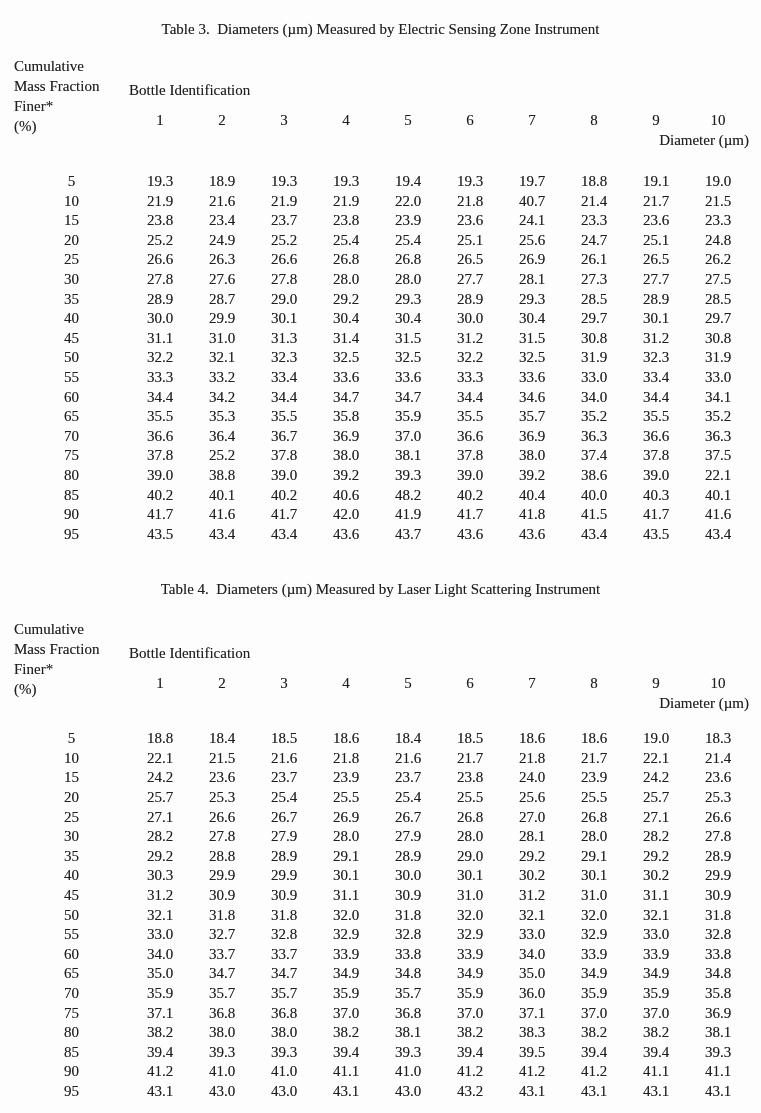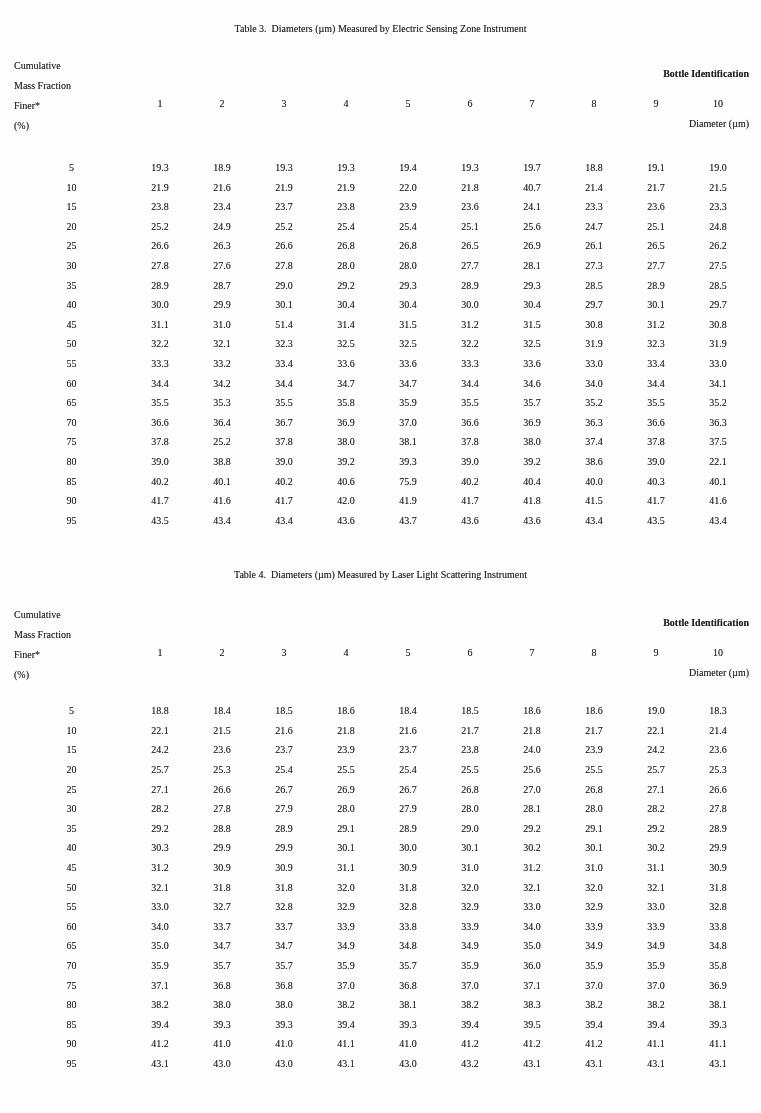--- a/index.html
+++ b/index.html
@@ -7,21 +7,21 @@
     padding: 0;
     background: #fdfdfd;
   }
   .page {
     position: relative;
     width: 761px;
     height: 1113px;
     background: #fdfdfd;
     color: #1f1f1f;
     font-family: "Liberation Serif", "DejaVu Serif", serif;
-    font-size: 10px;
+    font-size: 15px;
     overflow: hidden;
     text-shadow: 0 0 0.6px rgba(40,40,40,0.5);
   }
   .table-title {
     text-align: center;
     white-space: pre;
     line-height: 18px;
   }
   .t3 .table-title { margin-top: 20px; }
   .t4 .table-title { margin-top: 36px; text-align: center; }
@@ -31,24 +31,23 @@
     grid-template-columns: 115px 620px;
     margin-left: 14px;
   }
   .t3 .thead { margin-top: 18px; }
   .t4 .thead { margin-top: 21px; }
 
   .stub {
     line-height: 20px;
   }
   .cols-head .group {
-    text-align: right;
+    text-align: left;
     line-height: 20px;
-    margin-top: 8px;
-    font-weight: bold;
+    margin-top: 24px;
   }
   .cols-head .nums {
     display: grid;
     grid-template-columns: repeat(10, 62px);
     line-height: 20px;
     margin-top: 10px;
   }
   .cols-head .nums div { text-align: center; }
   .cols-head .unit {
     text-align: right;
@@ -206,21 +205,21 @@
           <div class="cell">30.0</div>
           <div class="cell">30.4</div>
           <div class="cell">29.7</div>
           <div class="cell">30.1</div>
           <div class="cell">29.7</div>
         </div>
         <div class="data-row">
           <div class="cell">45</div>
           <div class="cell">31.1</div>
           <div class="cell">31.0</div>
-          <div class="cell">51.4</div>
+          <div class="cell">31.3</div>
           <div class="cell">31.4</div>
           <div class="cell">31.5</div>
           <div class="cell">31.2</div>
           <div class="cell">31.5</div>
           <div class="cell">30.8</div>
           <div class="cell">31.2</div>
           <div class="cell">30.8</div>
         </div>
         <div class="data-row">
           <div class="cell">50</div>
@@ -312,21 +311,21 @@
           <div class="cell">38.6</div>
           <div class="cell">39.0</div>
           <div class="cell">22.1</div>
         </div>
         <div class="data-row">
           <div class="cell">85</div>
           <div class="cell">40.2</div>
           <div class="cell">40.1</div>
           <div class="cell">40.2</div>
           <div class="cell">40.6</div>
-          <div class="cell">75.9</div>
+          <div class="cell">48.2</div>
           <div class="cell">40.2</div>
           <div class="cell">40.4</div>
           <div class="cell">40.0</div>
           <div class="cell">40.3</div>
           <div class="cell">40.1</div>
         </div>
         <div class="data-row">
           <div class="cell">90</div>
           <div class="cell">41.7</div>
           <div class="cell">41.6</div>

